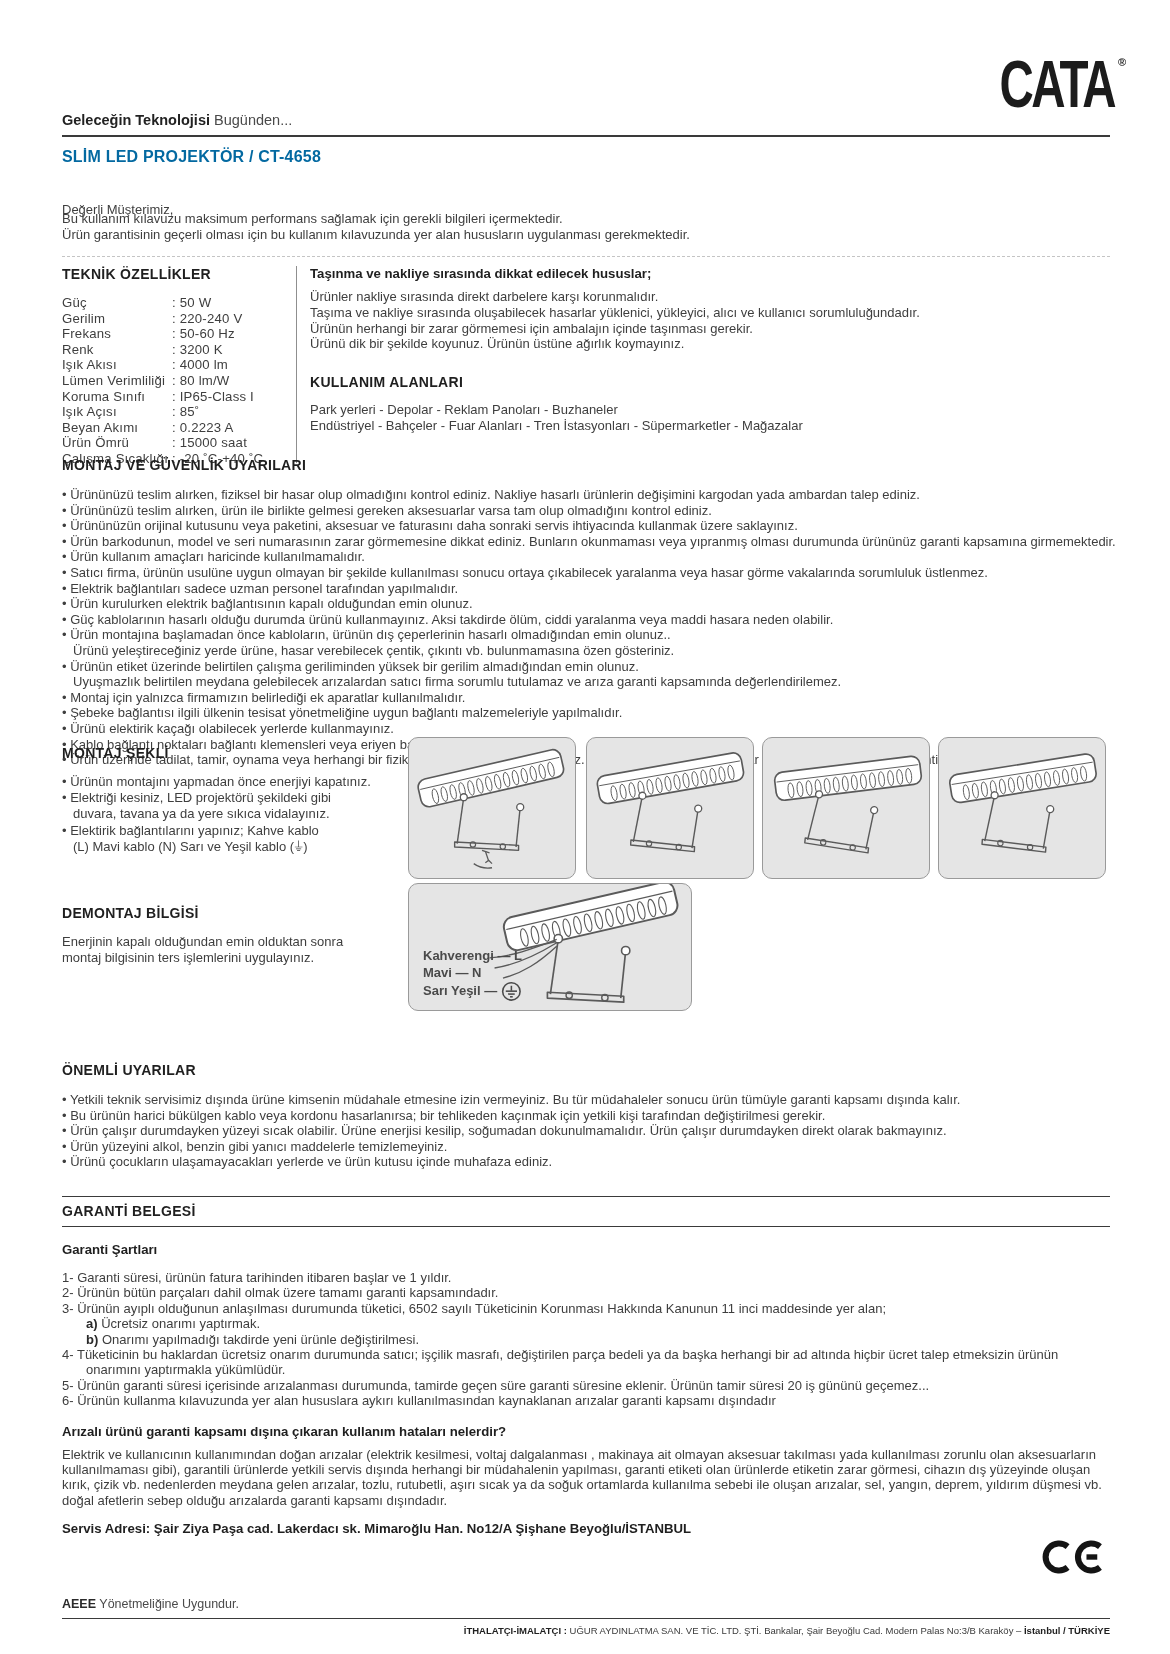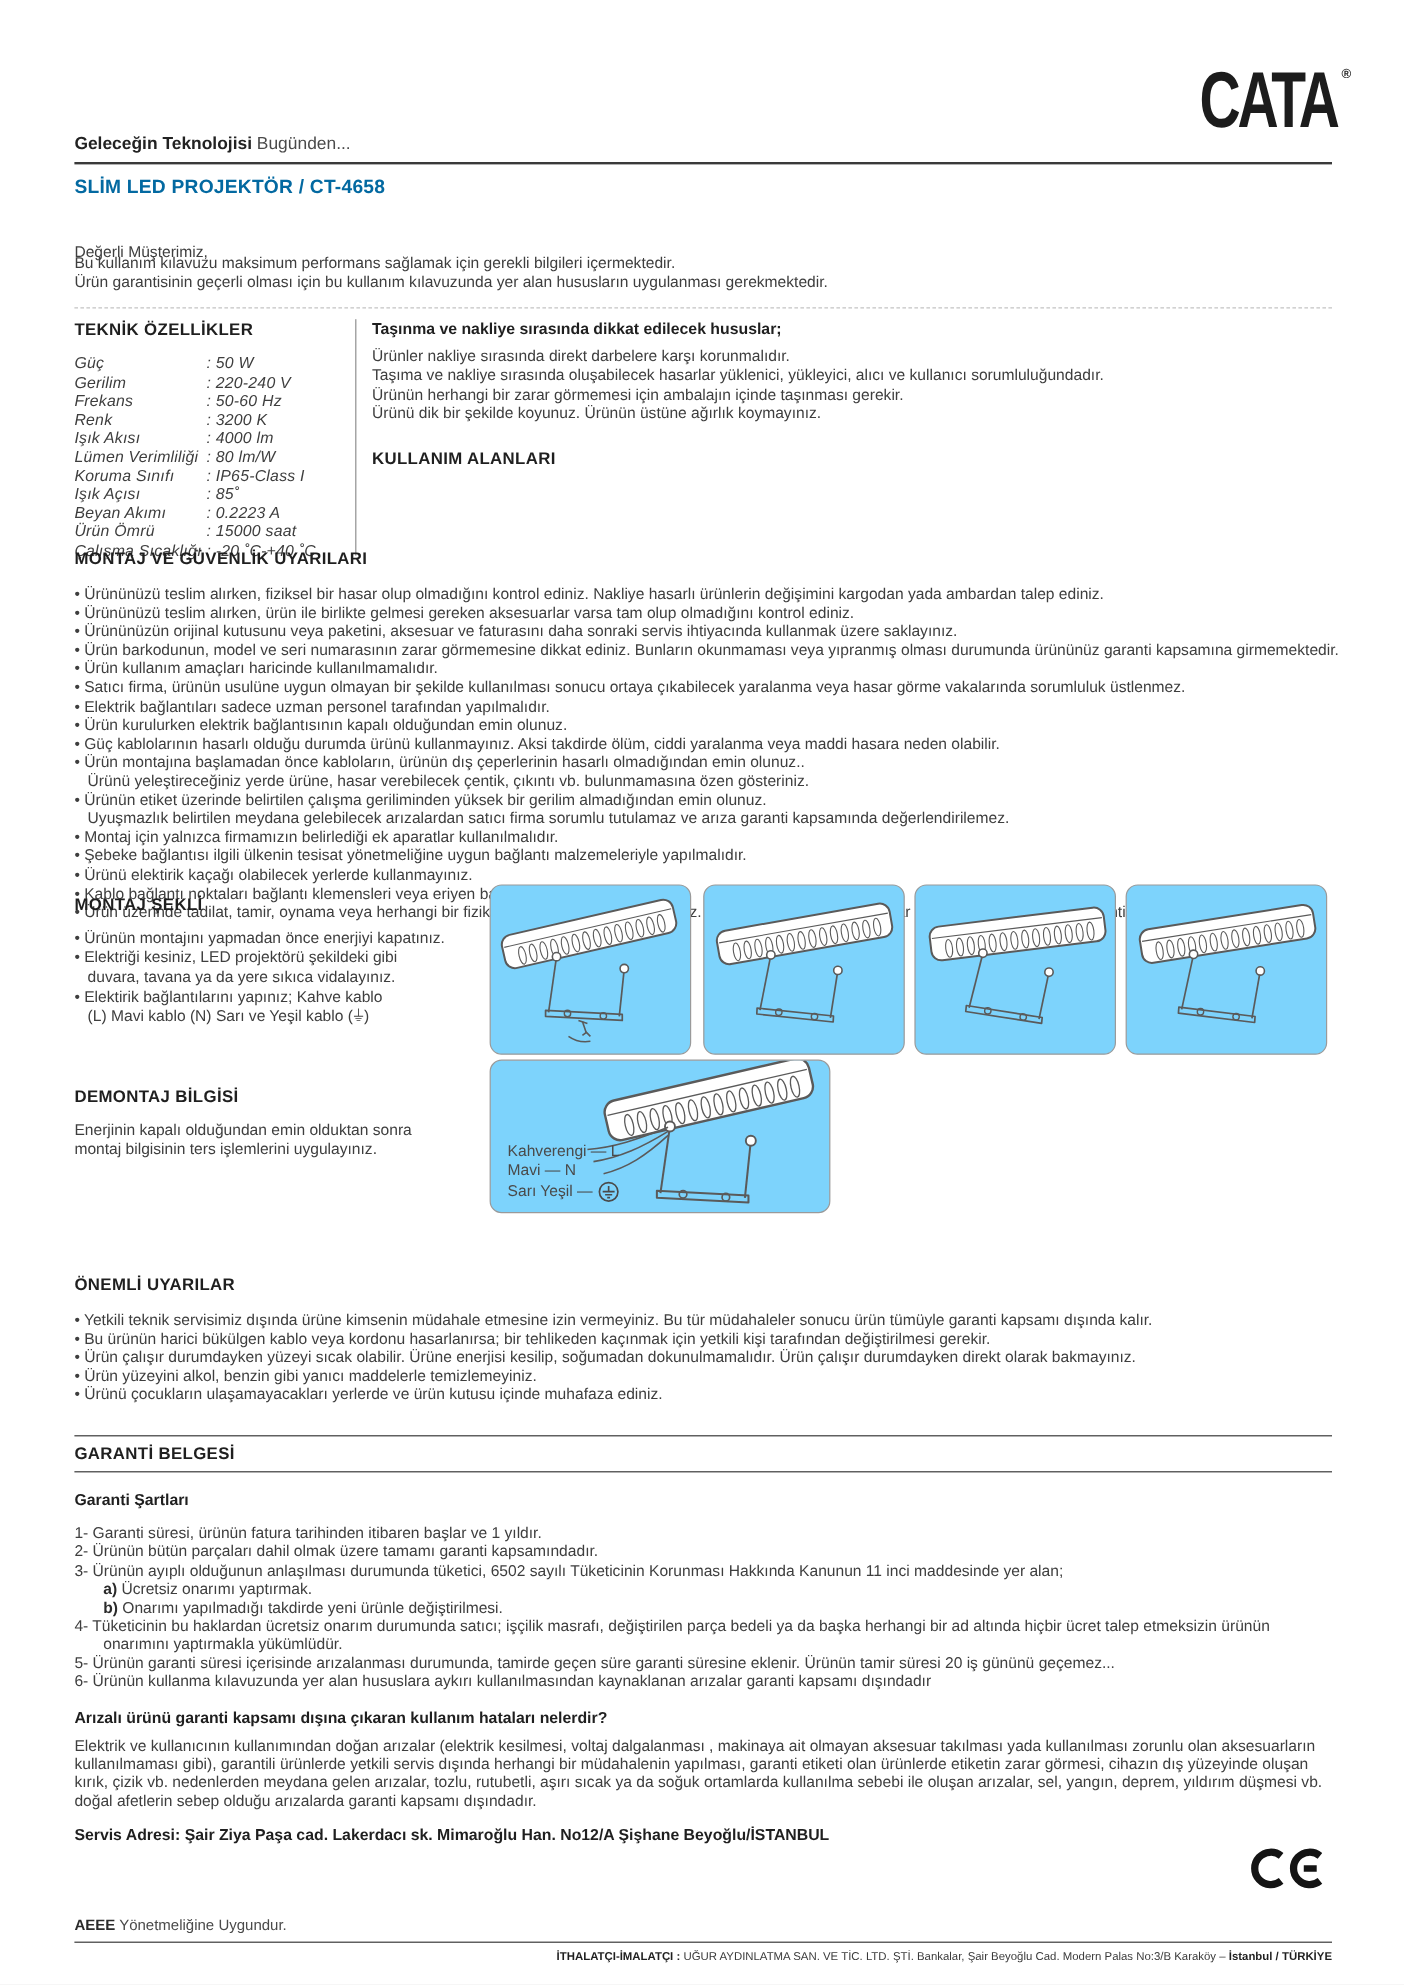--- a/index.html
+++ b/index.html
@@ -25,42 +25,42 @@
   .intro{top:211px;left:62px;font-size:13px;line-height:15.5px;}
 
   
   .twocol{top:266px;left:62px;width:1048px;display:flex;}
   .col-left{width:234px;flex:none;}
   .vdiv{width:1px;flex:none;background:#8f8f8f;margin:0 0 4px 0;}
   .col-right{flex:1;padding-left:13px;}
   .sec-h{font-size:14px;font-weight:bold;color:#1f1f1f;letter-spacing:.3px;}
   .sub-h{font-size:13.2px;font-weight:bold;color:#1f1f1f;}
   .specs{margin-top:13px;font-size:13.2px;line-height:15.6px;letter-spacing:.2px;}
-  .spec-row{display:flex;white-space:nowrap;font-style:italic;}
+  .spec-row{display:flex;white-space:nowrap;}
   .spec-label{display:inline-block;width:110px;flex:none;}
   .ship-lines{margin-top:8px;font-size:13px;line-height:15.8px;}
   .usage-h{margin-top:22px;}
   .usage-lines{margin-top:12px;font-size:13px;line-height:15.8px;}
 
   
   .safety{top:457px;left:62px;width:1075px;}
   .lines{margin-top:14px;font-size:13px;line-height:15.6px;}
   .lines div{white-space:nowrap;padding-left:11px;text-indent:-11px;}
   .lines div.cont{text-indent:0;}
 
   
   .montaj{top:737px;left:62px;width:1048px;height:282px;}
   .montaj-text{position:absolute;top:8px;left:0;width:340px;}
   .montaj-lines{margin-top:13px;font-size:13px;line-height:16.2px;}
   .montaj-lines div{padding-left:11px;text-indent:-11px;}
   .montaj-lines div.cont{text-indent:0;}
   .demontaj{position:absolute;top:168px;left:0;width:340px;}
   .demontaj-lines{margin-top:13px;font-size:13px;line-height:15.8px;}
   .figures{position:absolute;top:0;left:346px;right:0;}
-  .panel{position:absolute;border:1px solid #9a9a9a;border-radius:10px;background:#7dd3fc;}
+  .panel{position:absolute;border:1px solid #9a9a9a;border-radius:10px;background:#e5e5e5;font-weight:bold;}
   .p0{left:0;top:0;width:166px;height:140px;}
   .p1{left:178px;top:0;width:166px;height:140px;}
   .p2{left:354px;top:0;width:166px;height:140px;}
   .p3{left:530px;top:0;width:166px;height:140px;}
   .pbig{left:0;top:146px;width:282px;height:126px;}
   .panel svg{display:block;width:100%;height:100%;}
   .wire-labels{position:absolute;left:14px;bottom:8px;font-size:13px;line-height:16.5px;color:#4a4a4a;}
   .wire-labels .row{display:flex;align-items:center;gap:4px;white-space:nowrap;}
 
   .important{top:1062px;left:62px;width:1075px;}
@@ -200,20 +200,24 @@
     <div class="vdiv"></div>
     <div class="col-right">
       <h3 class="sub-h">Taşınma ve nakliye sırasında dikkat edilecek hususlar;</h3>
       <div class="ship-lines">
         <div>Ürünler nakliye sırasında direkt darbelere karşı korunmalıdır.</div>
         <div>Taşıma ve nakliye sırasında oluşabilecek hasarlar yüklenici, yükleyici, alıcı ve kullanıcı sorumluluğundadır.</div>
         <div>Ürünün herhangi bir zarar görmemesi için ambalajın içinde taşınması gerekir.</div>
         <div>Ürünü dik bir şekilde koyunuz. Ürünün üstüne ağırlık koymayınız.</div>
       </div>
       <h2 class="sec-h usage-h">KULLANIM ALANLARI</h2>
+      <div class="usage-lines">
+        <div>Park yerleri - Depolar - Reklam Panoları - Buzhaneler</div>
+        <div>Endüstriyel - Bahçeler - Fuar Alanları - Tren İstasyonları - Süpermarketler - Mağazalar</div>
+      </div>
     </div>
   </div>
 
   <div class="abs safety">
     <h2 class="sec-h">MONTAJ VE GÜVENLİK UYARILARI</h2>
     <div class="lines">
       <div>• Ürününüzü teslim alırken, fiziksel bir hasar olup olmadığını kontrol ediniz. Nakliye hasarlı ürünlerin değişimini kargodan yada ambardan talep ediniz.</div>
       <div>• Ürününüzü teslim alırken, ürün ile birlikte gelmesi gereken aksesuarlar varsa tam olup olmadığını kontrol ediniz.</div>
       <div>• Ürününüzün orijinal kutusunu veya paketini, aksesuar ve faturasını daha sonraki servis ihtiyacında kullanmak üzere saklayınız.</div>
       <div>• Ürün barkodunun, model ve seri numarasının zarar görmemesine dikkat ediniz. Bunların okunmaması veya yıpranmış olması durumunda ürününüz garanti kapsamına girmemektedir.</div>

